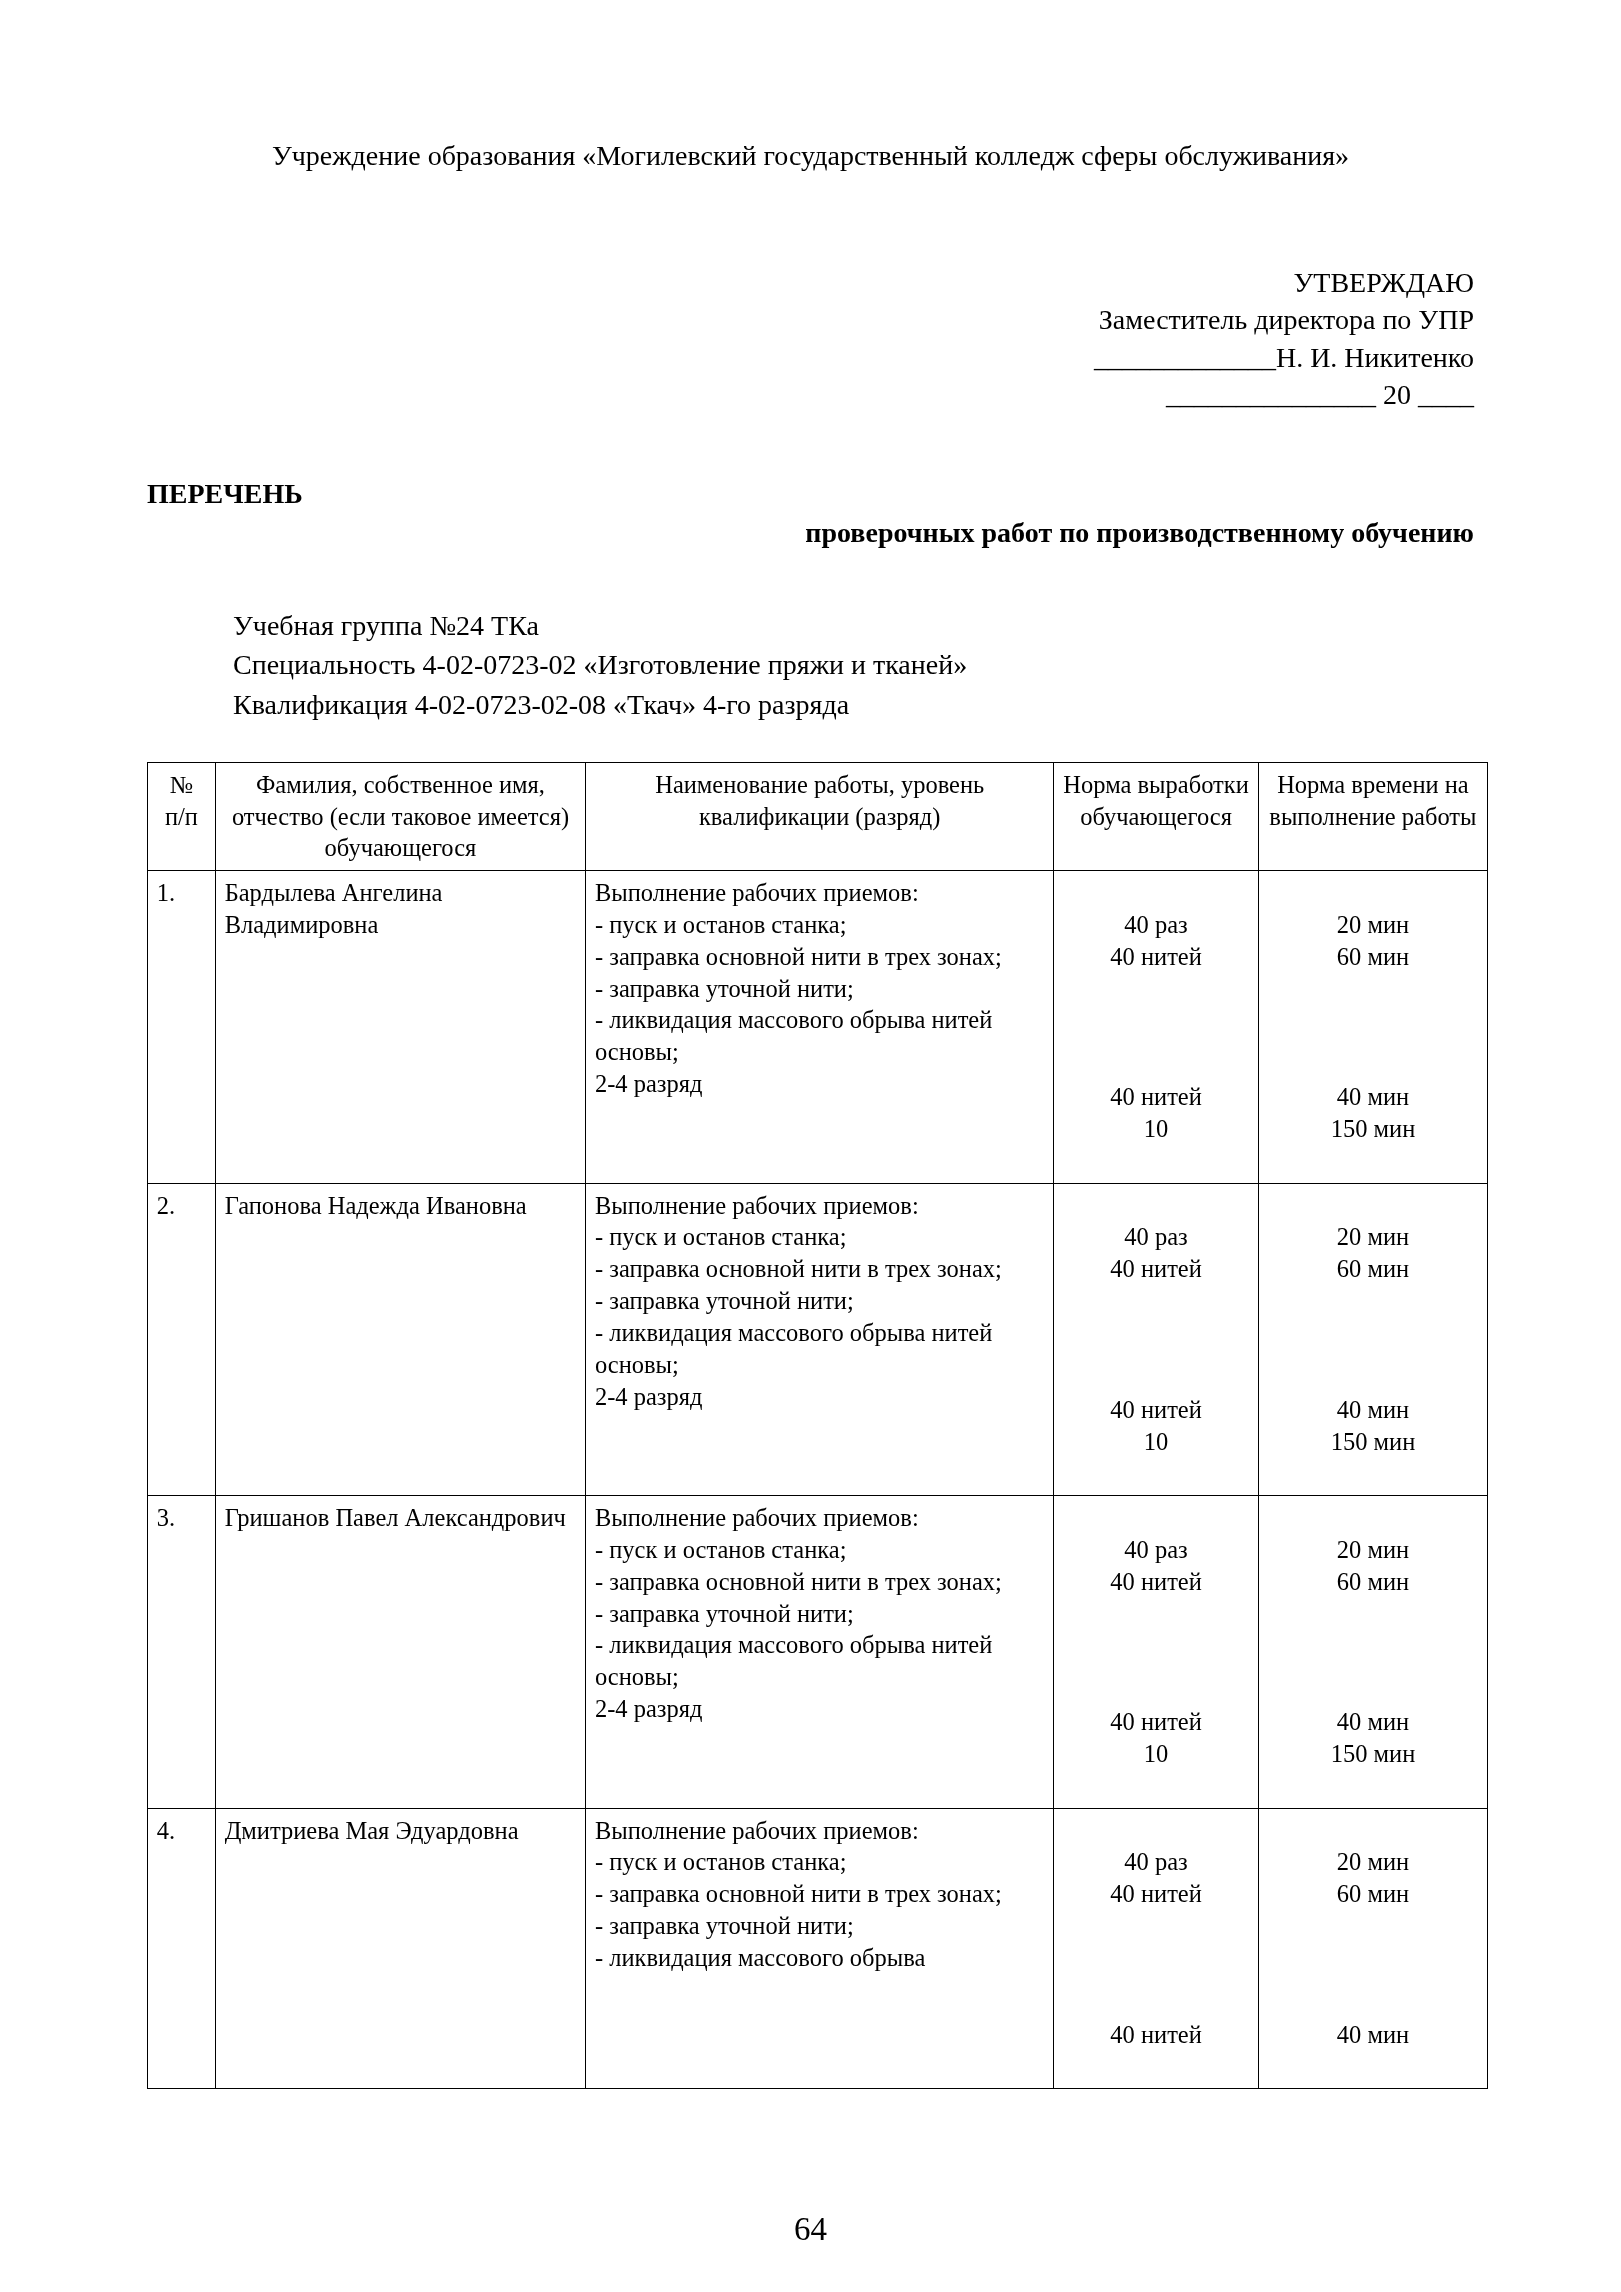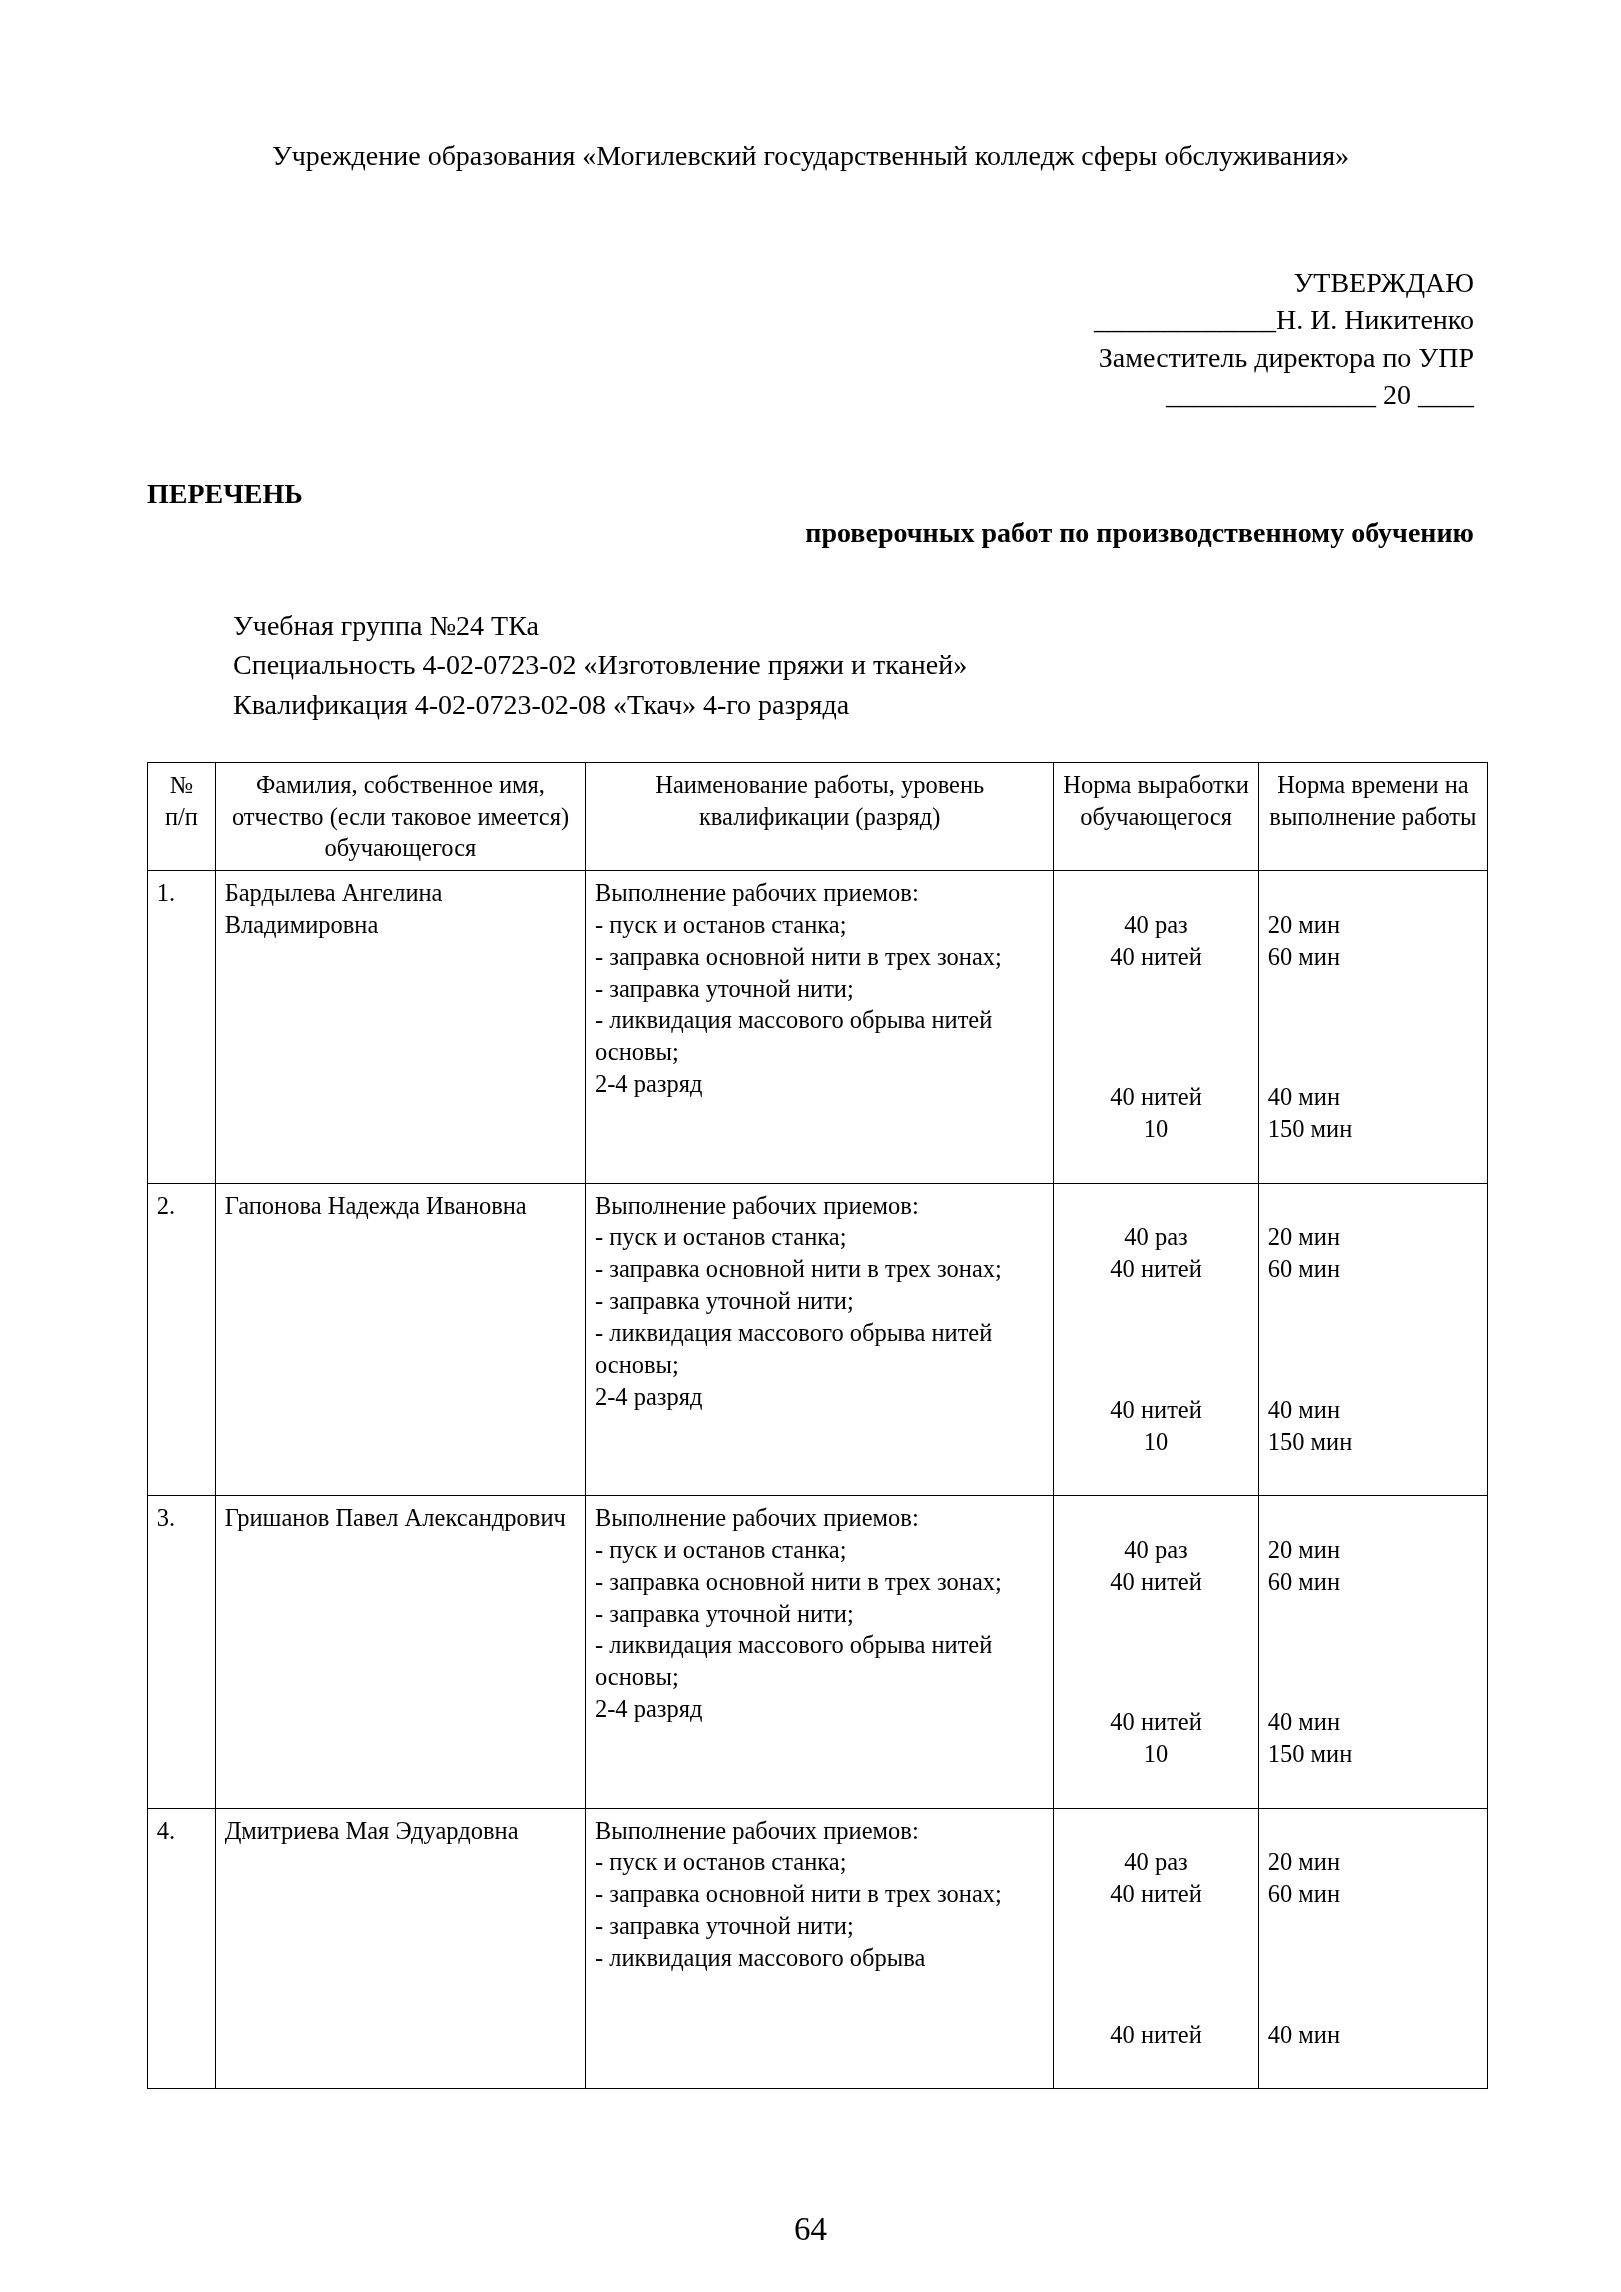--- a/index.html
+++ b/index.html
@@ -93,21 +93,21 @@
     white-space: pre-line;
     vertical-align: top;
   }
   td.norm {
     text-align: center;
     vertical-align: middle;
     white-space: pre-line;
     line-height: 1.45;
   }
   td.time {
-    text-align: left;
+    text-align: center;
     vertical-align: middle;
     white-space: pre-line;
     line-height: 1.45;
   }
   .norm-inner, .time-inner {
     display: block;
   }
   .gap-block {
     display: block;
     height: 45px;
@@ -123,22 +123,22 @@
 </style>
 </head>
 <body>
 
 <div class="page">
 
   <div class="org-title">Учреждение образования «Могилевский государственный колледж сферы обслуживания»</div>
 
   <div class="approve-block">
     <div>УТВЕРЖДАЮ</div>
+    <div>Заместитель директора по УПР</div>
     <div>_____________Н. И. Никитенко</div>
-    <div>Заместитель директора по УПР</div>
     <div>_______________ 20 ____</div>
   </div>
 
   <div class="doc-title">ПЕРЕЧЕНЬ</div>
   <div class="doc-subtitle">проверочных работ по производственному обучению</div>
 
   <div class="group-info">
     <div>Учебная группа №24 ТКа</div>
     <div>Специальность 4-02-0723-02 «Изготовление пряжи и тканей»</div>
     <div>Квалификация 4-02-0723-02-08 «Ткач» 4-го разряда</div>

